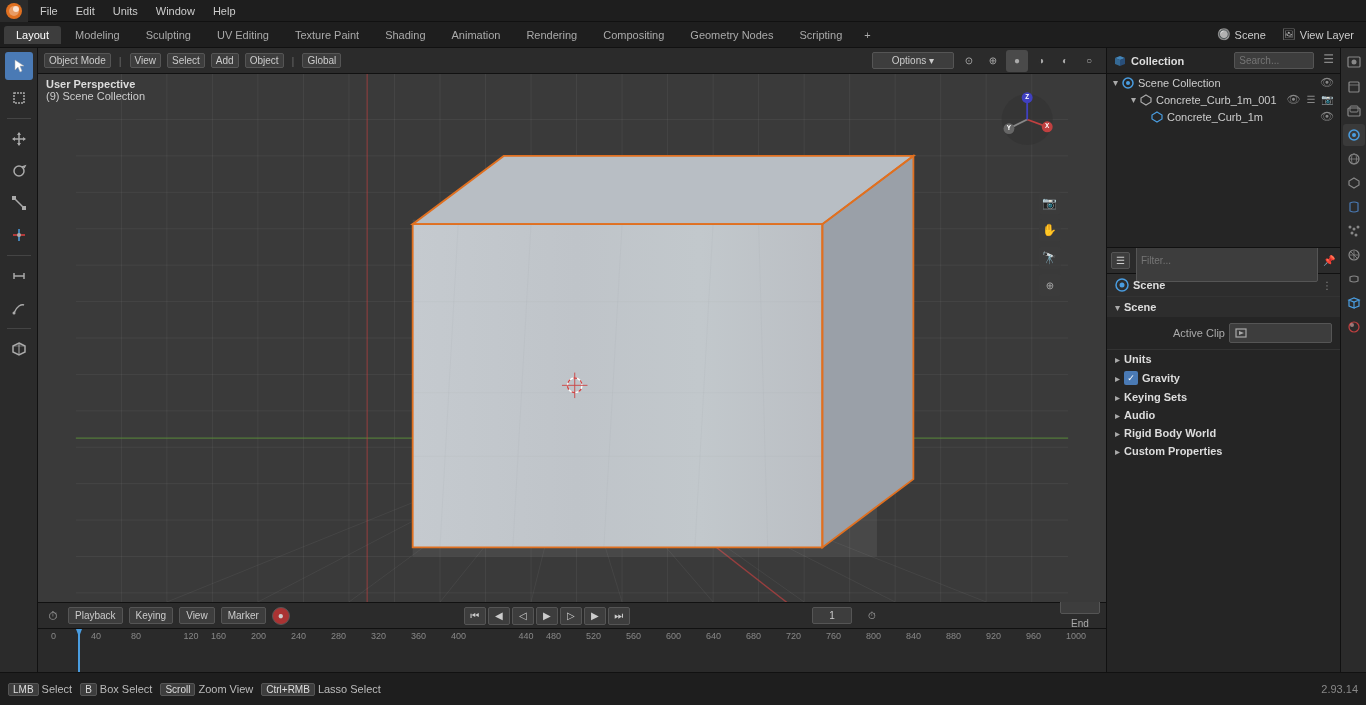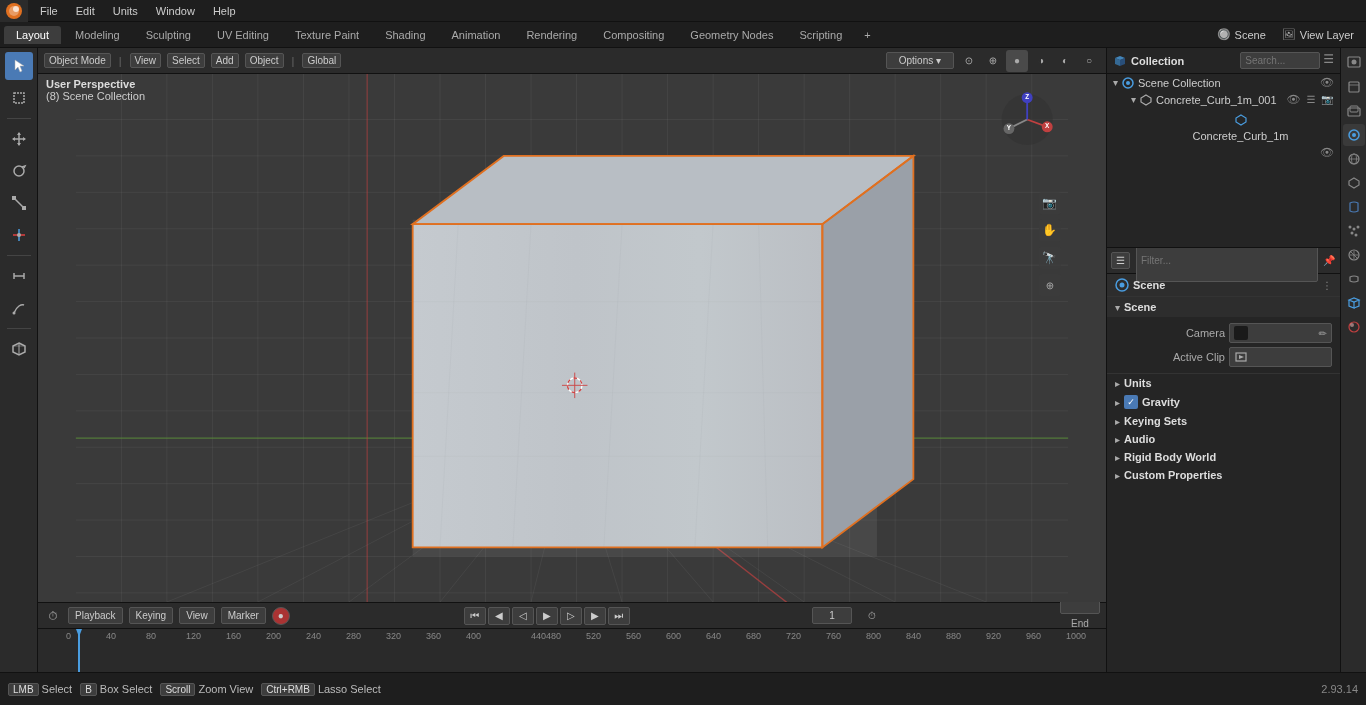--- a/index.html
+++ b/index.html
@@ -531,21 +531,21 @@
       <span class="header-sep">|</span>
       <button class="header-btn">View</button>
       <button class="header-btn">Select</button>
       <button class="header-btn">Add</button>
       <button class="header-btn">Object</button>
       <span class="header-sep">|</span>
 
       <button class="header-btn">Global</button>
 
       <div style="margin-left:auto;display:flex;gap:4px;align-items:center;">
-        <button class="header-btn" style="padding:2px 12px;">Options ▾</button>
+        <button class="header-btn" style="padding:2px 19px;">Options ▾</button>
         <div style="display:flex;gap:2px;">
           <div class="tool-icon" style="width:22px;height:22px;font-size:10px;">⊙</div>
           <div class="tool-icon" style="width:22px;height:22px;font-size:10px;">⊕</div>
           <div class="tool-icon" style="width:22px;height:22px;font-size:10px;background:#4a4a4a;">●</div>
           <div class="tool-icon" style="width:22px;height:22px;font-size:10px;">◑</div>
           <div class="tool-icon" style="width:22px;height:22px;font-size:10px;">◐</div>
           <div class="tool-icon" style="width:22px;height:22px;font-size:10px;">○</div>
         </div>
       </div>
     </div>
@@ -683,21 +683,21 @@
           <text x="0" y="46" text-anchor="middle" fill="#aaa" font-size="13">✋</text>
           <rect x="-12" y="60" width="24" height="24" rx="3" fill="rgba(60,60,60,0.8)"></rect>
           <text x="0" y="76" text-anchor="middle" fill="#aaa" font-size="13">🔭</text>
           <rect x="-12" y="90" width="24" height="24" rx="3" fill="rgba(60,60,60,0.8)"></rect>
           <text x="0" y="106" text-anchor="middle" fill="#aaa" font-size="11">⊕</text>
         </g>
       </svg>
 
       <div class="viewport-info">
         <div class="scene-name">User Perspective</div>
-        <div style="font-size:11px;color:#ccc;">(8) Scene Collection</div>
+        <div style="font-size:11px;color:#ccc;">(9) Scene Collection</div>
       </div>
     </div>
 
     <div class="timeline-area">
       <div class="timeline-header">
 
         <div class="tool-icon" style="width:18px;height:18px;font-size:12px;color:#aaa;">⏱</div>
         <button class="timeline-header-btn">Playback</button>
         <button class="timeline-header-btn">Keying</button>
         <button class="timeline-header-btn">View</button>
@@ -728,29 +728,29 @@
 
       <div class="timeline-ruler">
         <div style="background:#2a2a2a;height:100%;position:relative;overflow:hidden;">
 
           <div style="display:flex;align-items:flex-start;padding:2px 0;position:absolute;left:0;right:0;top:0;">
             <div style="width:40px;"></div>
             <div style="display:flex;flex:1;">
               <span style="font-size:9px;color:#888;width:40px;text-align:left;">0</span>
               <span style="font-size:9px;color:#888;width:40px;text-align:left;">40</span>
               <span style="font-size:9px;color:#888;width:40px;text-align:left;">80</span>
-              <span style="font-size:9px;color:#888;width:40px;text-align:left;">120</span>
+              <span style="font-size:9px;color:#888;width:40px;text-align:center;">120</span>
               <span style="font-size:9px;color:#888;width:40px;text-align:left;">160</span>
               <span style="font-size:9px;color:#888;width:40px;text-align:left;">200</span>
               <span style="font-size:9px;color:#888;width:40px;text-align:left;">240</span>
               <span style="font-size:9px;color:#888;width:40px;text-align:left;">280</span>
               <span style="font-size:9px;color:#888;width:40px;text-align:left;">320</span>
               <span style="font-size:9px;color:#888;width:40px;text-align:left;">360</span>
               <span style="font-size:9px;color:#888;width:40px;text-align:left;">400</span>
-              <span style="font-size:9px;color:#888;width:40px;text-align:right;">440</span>
+              <span style="font-size:9px;color:#888;width:40px;text-align:center;margin-left:15px;">440</span>
               <span style="font-size:9px;color:#888;width:40px;text-align:left;">480</span>
               <span style="font-size:9px;color:#888;width:40px;text-align:left;">520</span>
               <span style="font-size:9px;color:#888;width:40px;text-align:left;">560</span>
               <span style="font-size:9px;color:#888;width:40px;text-align:left;">600</span>
               <span style="font-size:9px;color:#888;width:40px;text-align:left;">640</span>
               <span style="font-size:9px;color:#888;width:40px;text-align:left;">680</span>
               <span style="font-size:9px;color:#888;width:40px;text-align:left;">720</span>
               <span style="font-size:9px;color:#888;width:40px;text-align:left;">760</span>
               <span style="font-size:9px;color:#888;width:40px;text-align:left;">800</span>
               <span style="font-size:9px;color:#888;width:40px;text-align:left;">840</span>
@@ -773,21 +773,21 @@
     <div class="props-main">
 
       <div style="height:200px;border-bottom:1px solid #111;overflow:auto;background:#252525;">
         <div class="outliner-header">
           <svg width="14" height="14" viewBox="0 0 14 14">
               <path d="M2 4 L7 2 L12 4 L7 6 Z" fill="#4a9de0" opacity="0.8"></path>
               <path d="M2 4 L2 10 L7 12 L7 6 Z" fill="#3a7ab0" opacity="0.8"></path>
               <path d="M12 4 L12 10 L7 12 L7 6 Z" fill="#2a5a90" opacity="0.8"></path>
             </svg>
           <span style="font-size:11px;font-weight:bold;color:#ddd;">Collection</span>
-          <div style="margin-left:auto;display:flex;gap:3px;">
+          <div style="margin-left:auto;display:flex;gap:9px;">
             <input class="outliner-search" placeholder="Search..." style="width: 80px;">
             <span style="color:#888;font-size:12px;">☰</span>
           </div>
         </div>
 
         <div class="collection-item">
           <span class="arrow">▾</span>
           <svg width="12" height="12" viewBox="0 0 12 12">
               <circle cx="6" cy="6" r="5" fill="none" stroke="#4a9de0" stroke-width="1.5"></circle>
               <circle cx="6" cy="6" r="2" fill="#4a9de0"></circle>
@@ -798,21 +798,21 @@
         <div class="collection-item nested-item">
           <span class="arrow">▾</span>
           <svg width="12" height="12" viewBox="0 0 12 12">
               <path d="M6 1 L11 4 L11 8 L6 11 L1 8 L1 4 Z" fill="none" stroke="#aaa" stroke-width="1.2"></path>
             </svg>
           <span class="name">Concrete_Curb_1m_001</span>
           <span class="eye-icon">👁</span>
           <span style="margin-left:2px;color:#888;font-size:10px;">☰</span>
           <span style="margin-left:2px;color:#888;font-size:10px;">📷</span>
         </div>
-        <div class="collection-item nested-item" style="padding-left:40px;flex-direction:column;">
+        <div class="collection-item nested-item" style="padding-left:40px;">
           <span class="arrow"></span>
           <svg width="12" height="12" viewBox="0 0 12 12">
               <path d="M6 1 L11 4 L11 8 L6 11 L1 8 L1 4 Z" fill="none" stroke="#4a9de0" stroke-width="1.2"></path>
             </svg>
           <span class="name">Concrete_Curb_1m</span>
           <span class="eye-icon">👁</span>
         </div>
       </div>
 
       <div style="flex:1;overflow-y:auto;background:#252525;">
@@ -835,28 +835,20 @@
           <div style="margin-left:auto;font-size:10px;color:#888;">⋮</div>
         </div>
 
         <div class="prop-section">
           <div class="prop-section-header">
             <span style="color:#aaa;font-size:10px;">▾</span>
             <span class="prop-section-title">Scene</span>
           </div>
           <div class="prop-section-content">
 
-            <div class="prop-row">
-              <span class="prop-label">Camera</span>
-              <div class="prop-value">
-                <div class="prop-value-color"></div>
-                <span style="font-size:10px;flex:1;"></span>
-                <span style="font-size:10px;color:#aaa;">✏</span>
-              </div>
-            </div>
 
 
             <div class="prop-row">
               <span class="prop-label">Active Clip</span>
               <div class="prop-value">
                 <svg width="14" height="14" viewBox="0 0 14 14">
                     <rect x="2" y="3" width="10" height="8" fill="none" stroke="#aaa" stroke-width="1.2"></rect>
                     <polygon points="5,5 10,7 5,9" fill="#aaa"></polygon>
                   </svg>
                 <span style="font-size:10px;flex:1;"></span>

